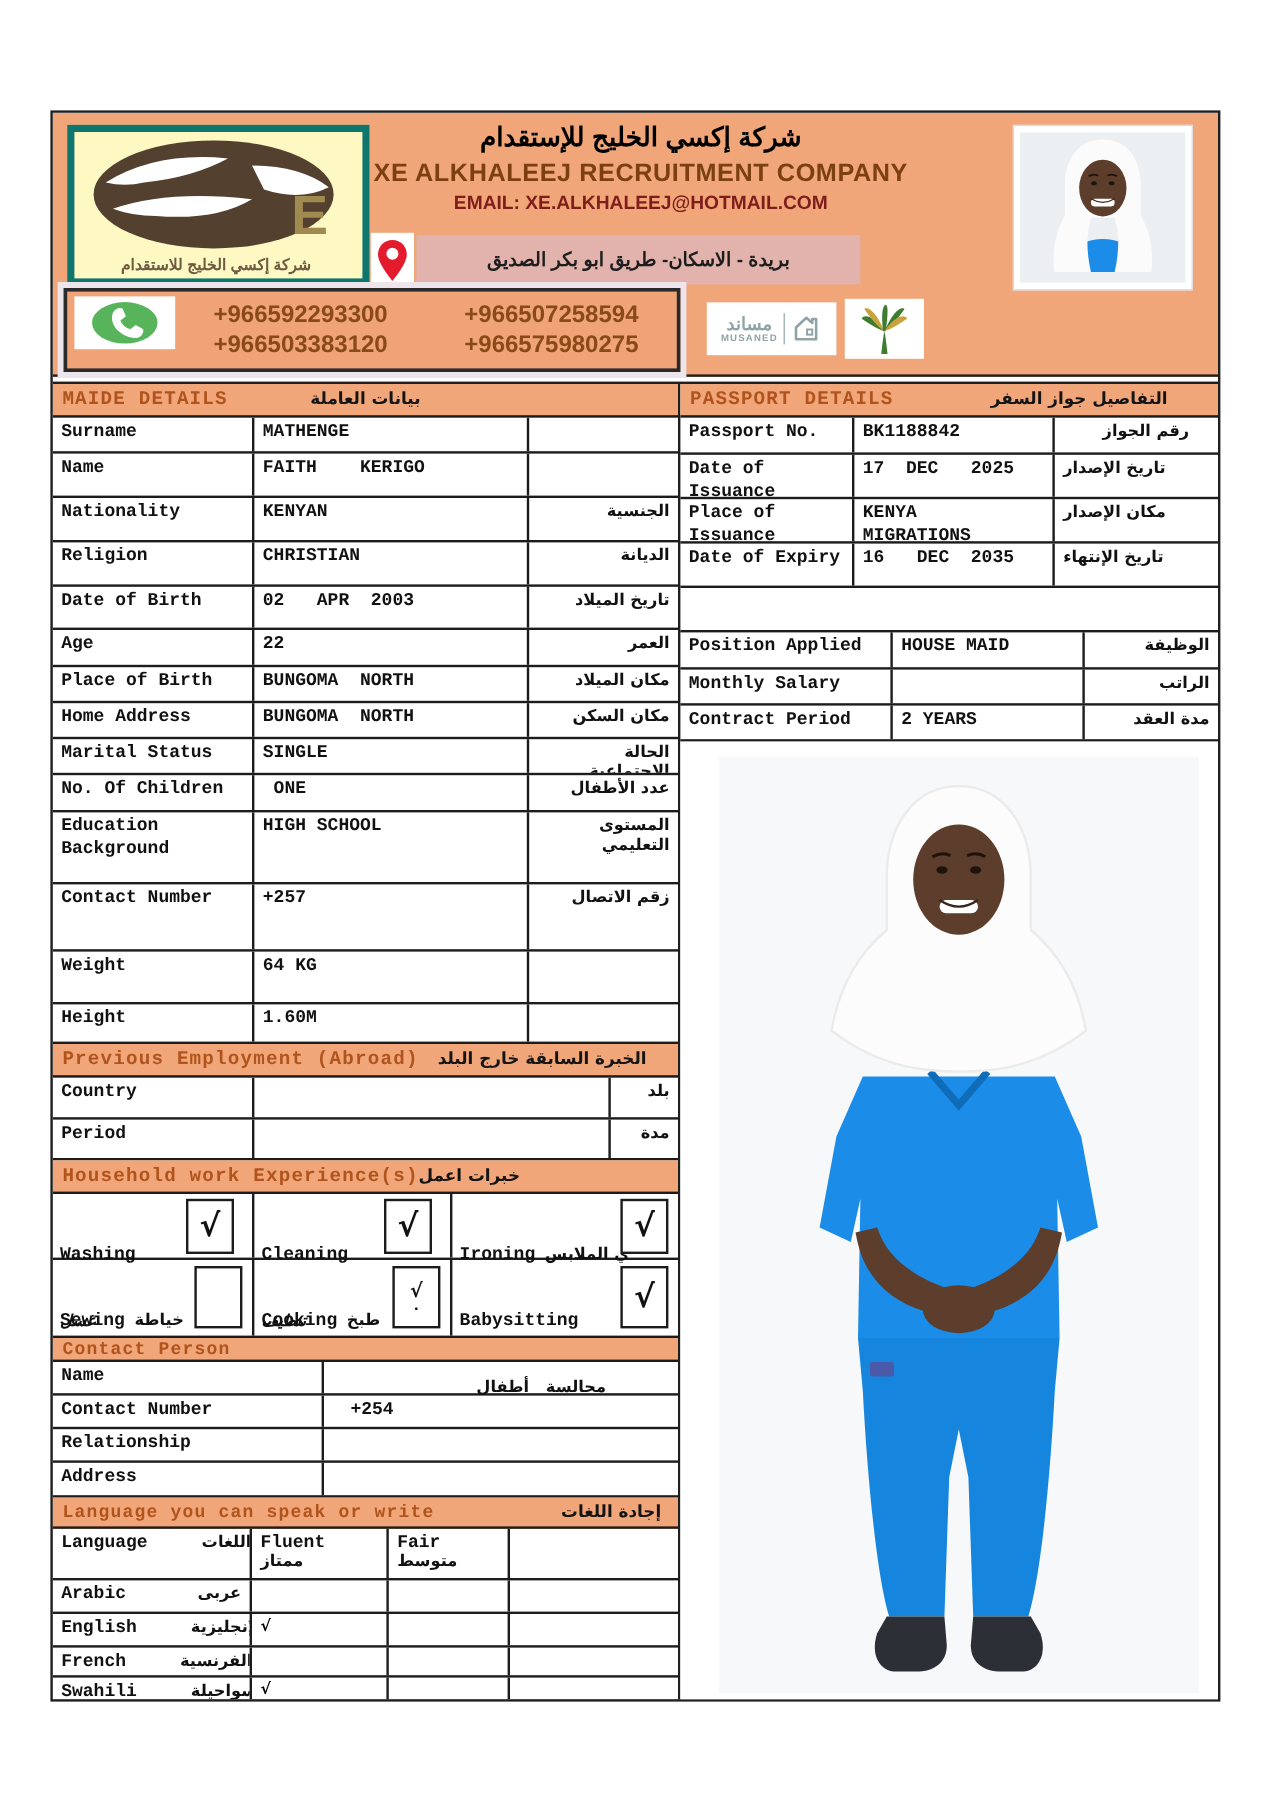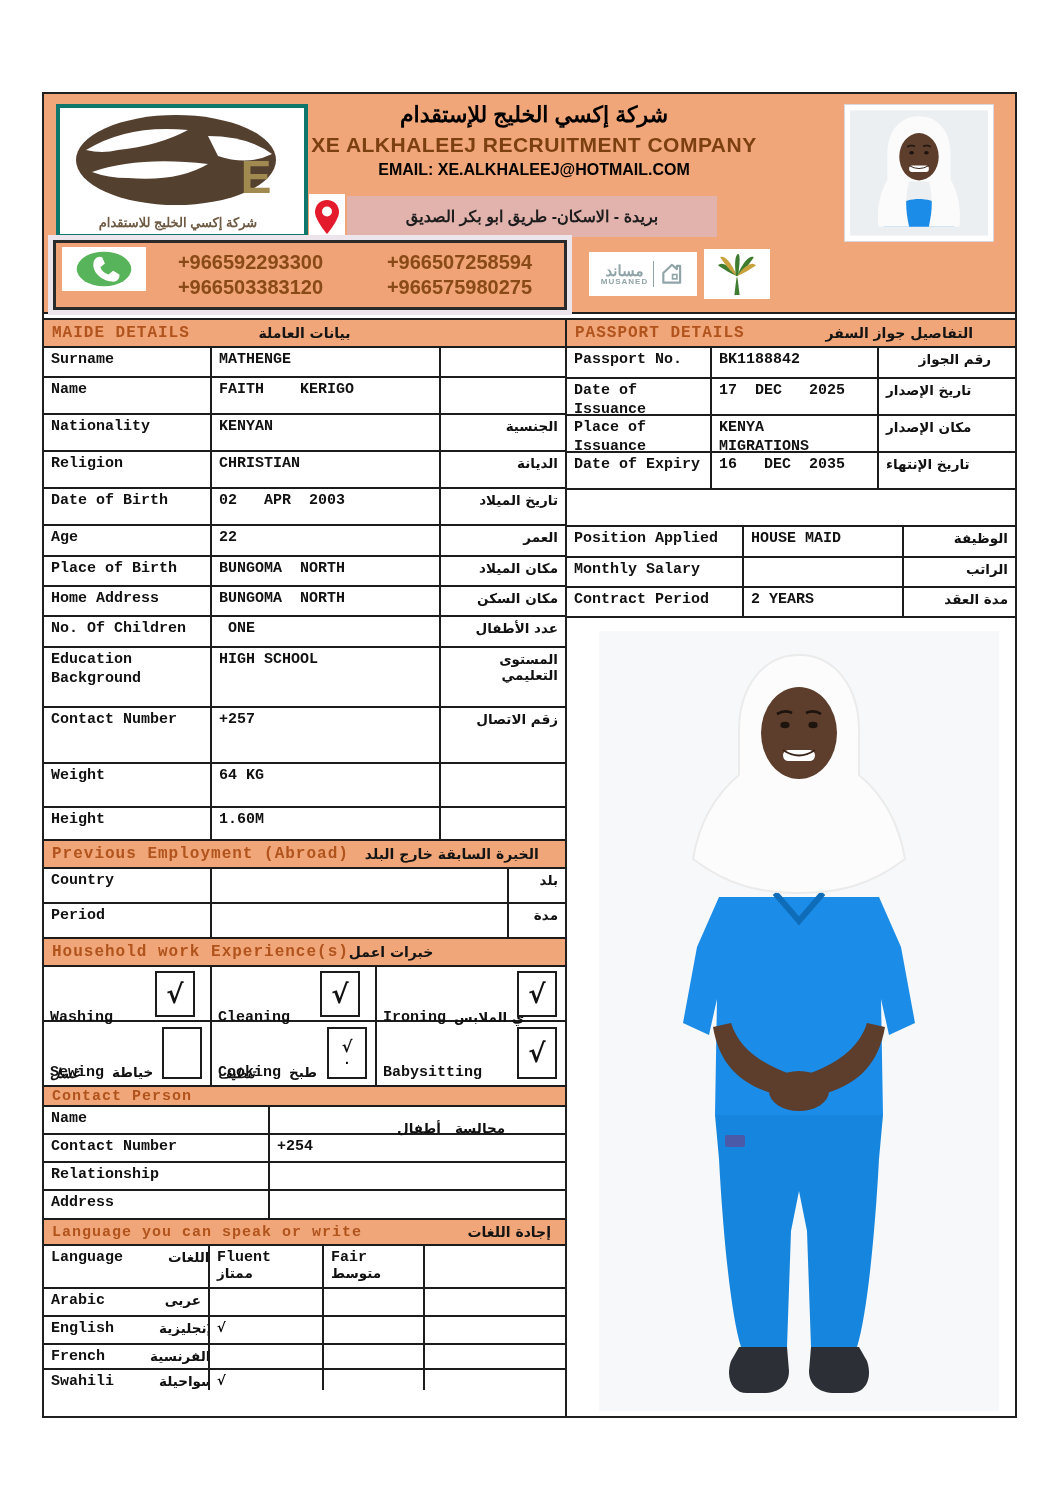--- a/index.html
+++ b/index.html
@@ -1,29 +1,29 @@
 <!DOCTYPE html>
 <html><head>
 <meta charset="utf-8">
 <style>
   * { margin:0; padding:0; box-sizing:border-box; }
   html,body { width:1058px; height:1497px; background:#ffffff; font-family:"Liberation Sans",sans-serif; }
   .doc { position:absolute; left:42px; top:92px; width:975px; height:1326px; border:2px solid #1f1f1f; background:#fff; overflow:hidden; }
 
   
   .header { position:relative; height:220px; background:#f0a678; border-bottom:2px solid #1f1f1f; }
-  .logo-box { position:absolute; left:12px; top:10px; width:252px; height:134px; background:#ffffff; border:4px solid #0f766e; }
+  .logo-box { position:absolute; left:12px; top:10px; width:252px; height:134px; background:#fef9c3; border:6px solid #0f766e; }
   .logo-box svg { position:absolute; left:0; top:0; }
   .xe-text { position:absolute; left:148px; top:42px; font-size:46px; font-weight:900; letter-spacing:2px; font-family:"Liberation Sans",sans-serif; }
   .xe-text .x { color:#54402f; } .xe-text .e { color:#a18a50; }
   .logo-cap { position:absolute; left:8px; bottom:4px; width:220px; color:#6e5a43; font-size:13px; font-weight:bold; text-align:center; }
   .co-block { position:absolute; left:210px; top:0; width:560px; text-align:center; }
   .co-ar { margin-top:8px; font-size:22px; font-weight:bold; color:#000000; }
   .co-en { margin-top:5px; font-size:21px; font-weight:bold; color:#7c3f10; letter-spacing:0.5px; }
-  .co-email { margin-top:4px; font-size:16px; font-weight:bold; color:#000000; }
+  .co-email { margin-top:4px; font-size:16px; font-weight:bold; color:#7f1d1d; }
   .addr-box { position:absolute; left:303px; top:102px; width:370px; height:41px; background:#e2b3ad; display:flex; align-items:center; justify-content:center; }
   .addr-box .addr-txt { font-size:16px; font-weight:bold; color:#1d1d1d; }
   .pin-box { position:absolute; left:-38px; top:-2px; width:36px; height:46px; background:#fff; display:flex; align-items:center; justify-content:center; }
   .phone-box { position:absolute; left:9px; top:146px; width:514px; height:70px; border:3px solid #2a2a2a; background:#efa377; box-shadow:0 0 0 5px #ece5ec; display:flex; align-items:center; }
   .phone-icon-wrap { width:84px; height:44px; margin-left:6px; background:#fff; display:flex; align-items:center; justify-content:center; align-self:flex-start; margin-top:4px; }
   .phone-grid { flex:1; display:grid; grid-template-columns:1fr 1fr; row-gap:2px; }
   .phone-num { text-align:center; font-size:20px; font-weight:bold; color:#8a4a17; font-family:"Liberation Sans",sans-serif; }
   .musaned-box { position:absolute; left:545px; top:158px; width:108px; height:44px; background:#fff; display:flex; align-items:center; justify-content:center; gap:5px; }
   .musaned-txt { display:flex; flex-direction:column; align-items:center; line-height:1; }
   .musaned-ar { color:#90a4a8; font-size:15px; font-weight:bold; }
@@ -46,21 +46,21 @@
   .bar .endr { margin-left:auto; padding-right:34px; }
   .bar .endr2 { margin-left:auto; padding-right:6px; }
   .bar .after { margin-left:16px; }
 
   .trow { display:flex; border-bottom:2px solid #1c1c1c; }
   .trow.noline { border-bottom:none; }
   .cell { padding:3px 7px; overflow:hidden; }
   .cb { border-right:2px solid #1c1c1c; }
   .en { font-family:"Liberation Mono","DejaVu Sans Mono",monospace; font-weight:bold; font-size:15px; color:#111; white-space:pre-wrap; line-height:1.25; }
   .ar-cell { text-align:right; font-weight:bold; font-size:13.5px; color:#111; font-family:"DejaVu Sans",sans-serif; }
-  .c1 { width:168px; } .c2 { width:229px; } .c3 { flex:1; }
+  .c1 { width:168px; } .c2 { width:229px; } .c3 { flex:1;margin-left:15px; }
   .p1 { width:145px; } .p2 { width:167px; } .p3 { flex:1; }
   .q1 { width:177px; } .q2 { width:160px; } .q3 { flex:1; }
 
   
   .kc { position:relative; padding:4px 6px; }
   .k1 { width:168px; } .k2 { width:165px; } .k3 { flex:1; }
   .kbox { position:absolute; right:15px; top:4px; width:40px; height:46px; border:2px solid #1c1c1c; background:#fff;
           display:flex; flex-direction:column; align-items:center; justify-content:center; font-weight:bold; }
   .kbox.tall { height:52px; top:5px; }
   .kmark { font-size:26px; line-height:1; font-family:"DejaVu Sans",sans-serif; }
@@ -212,20 +212,25 @@
       <div class="trow" style="height:30px">
         <div class="cell cb c1 en">Place of Birth</div>
         <div class="cell cb c2 en">BUNGOMA  NORTH</div>
         <div class="cell c3 ar-cell" dir="rtl">مكان الميلاد</div>
       </div>
       <div class="trow" style="height:30px">
         <div class="cell cb c1 en">Home Address</div>
         <div class="cell cb c2 en">BUNGOMA  NORTH</div>
         <div class="cell c3 ar-cell" dir="rtl">مكان السكن</div>
       </div>
+      <div class="trow" style="height:30px">
+        <div class="cell cb c1 en">Marital Status</div>
+        <div class="cell cb c2 en">SINGLE</div>
+        <div class="cell c3 ar-cell" dir="rtl">الحالة الاجتماعية</div>
+      </div>
       <div class="trow" style="height:31px">
         <div class="cell cb c1 en">No. Of Children</div>
         <div class="cell cb c2 en" style="padding-left:16px">ONE</div>
         <div class="cell c3 ar-cell" dir="rtl">عدد الأطفال</div>
       </div>
       <div class="trow" style="height:60px">
         <div class="cell cb c1 en">Education Background</div>
         <div class="cell cb c2 en">HIGH SCHOOL</div>
         <div class="cell c3 ar-cell" dir="rtl">المستوى التعليمي</div>
       </div>

